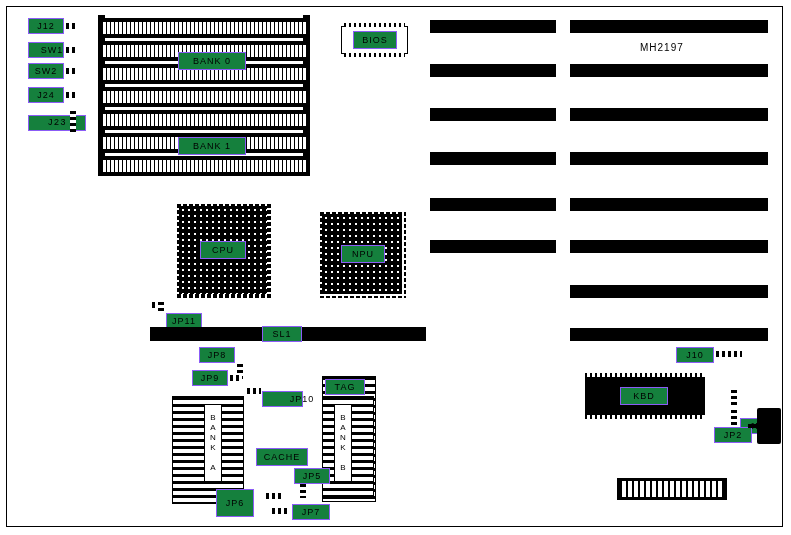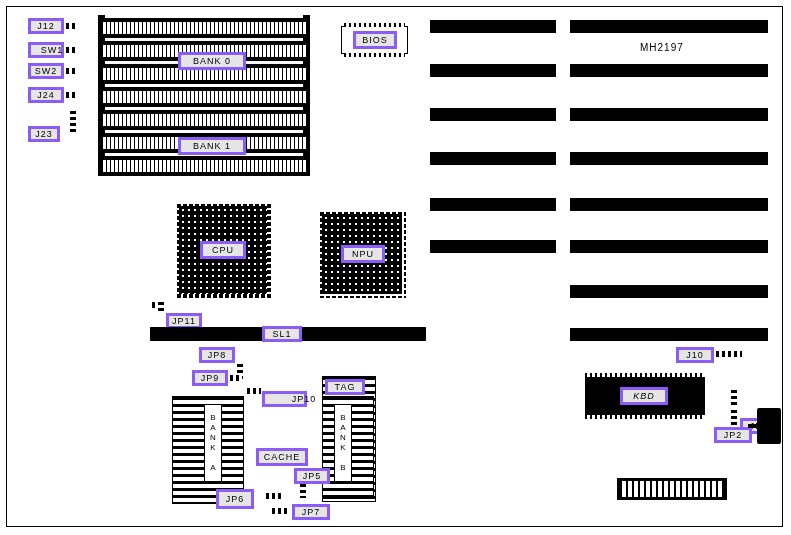--- a/index.html
+++ b/index.html
@@ -9,21 +9,21 @@
     width:791px;height:535px;
     background:#ffffff;
     overflow:hidden;
   }
   .frame{
     position:absolute;left:6px;top:6px;width:777px;height:521px;
     border:1px solid #000;
     box-sizing:border-box;
   }
   .lbl{
-    position:absolute;border:3px solid #8b5cf6;background:#e5e5e5;box-sizing:border-box;
+    position:absolute;border:1px solid #8b5cf6;background:#15803d;box-sizing:border-box;
     font-size:9px;letter-spacing:1px;color:#000;
     display:flex;align-items:center;justify-content:center;
     white-space:nowrap;
   }
   .plain{
     position:absolute;font-size:10px;color:#000;letter-spacing:1px;white-space:nowrap;
   }
   
   .simm{position:absolute;background:#000;box-sizing:border-box;}
   .simm .inner{
@@ -109,21 +109,21 @@
 
   <div class="lbl" style="left:28px;top:42px;width:36px;height:16px;padding-left:12px;">SW1</div>
   <div class="pins" style="left:66px;top:47px;width:12px;"></div>
 
   <div class="lbl" style="left:28px;top:63px;width:36px;height:16px;">SW2</div>
   <div class="pins" style="left:66px;top:68px;width:12px;"></div>
 
   <div class="lbl" style="left:28px;top:87px;width:36px;height:16px;">J24</div>
   <div class="pins" style="left:66px;top:92px;width:12px;"></div>
 
-  <div class="lbl" style="left:28px;top:126px;width:32px;height:16px;">J23</div>
+  <div class="lbl" style="left:28px;top:115px;width:58px;height:16px;font-family:Liberation Mono, monospace;">J23</div>
   <div class="pinsv" style="left:70px;top:111px;height:24px;"></div>
 
   <div class="simm" style="left:98px;top:18px;width:212px;height:20px;">
     <div class="inner"></div>
     <div class="tabL"></div>
     <div class="tabR"></div>
   </div>
   <div class="simm" style="left:98px;top:41px;width:212px;height:20px;">
     <div class="inner"></div>
     <div class="tabL"></div>
@@ -216,32 +216,32 @@
 
   <div class="ram" style="left:322px;top:396px;width:52px;height:100px;"></div>
   <div class="vlabel" style="left:334px;top:404px;width:18px;height:78px;">
     <span>B<br>A<br>N<br>K<br><br>B</span>
   </div>
 
   <div class="lbl" style="left:256px;top:440px;width:52px;height:18px;margin-top:8px;">CACHE</div>
 
   <div class="lbl" style="left:294px;top:468px;width:36px;height:16px;">JP5</div>
   <div class="pinsv" style="left:300px;top:484px;height:14px;"></div>
-  <div class="lbl" style="left:216px;top:489px;width:38px;height:20px;">JP6</div>
+  <div class="lbl" style="left:216px;top:489px;width:38px;height:28px;">JP6</div>
   <div class="pins" style="left:266px;top:493px;width:16px;"></div>
   <div class="lbl" style="left:292px;top:504px;width:38px;height:16px;">JP7</div>
   <div class="pins" style="left:272px;top:508px;width:16px;"></div>
 
   <div class="lbl" style="left:676px;top:347px;width:38px;height:16px;text-align:center;">J10</div>
   <div class="pins" style="left:716px;top:351px;width:26px;"></div>
 
   <div class="chip" style="left:585px;top:377px;width:120px;height:38px;"></div>
   <div class="chipteeth" style="left:585px;top:373px;width:120px;"></div>
   <div class="chipteeth" style="left:585px;top:415px;width:120px;"></div>
-  <div class="lbl" style="left:620px;top:387px;width:48px;height:18px;font-style:italic;">KBD</div>
+  <div class="lbl" style="left:620px;top:387px;width:48px;height:18px;">KBD</div>
 
   <div class="lbl" style="left:740px;top:374px;width:38px;height:16px;margin-top:44px;">JP1</div>
   <div class="pinsv" style="left:731px;top:390px;height:16px;"></div>
   <div class="lbl" style="left:714px;top:427px;width:38px;height:16px;">JP2</div>
   <div class="pinsv" style="left:731px;top:410px;height:16px;"></div>
   <div class="kbdport" style="left:757px;top:408px;width:24px;height:36px;"></div>
   <div class="wire" style="left:748px;top:424px;width:12px;height:4px;"></div>
 
   <div class="conn" style="left:617px;top:478px;width:110px;height:22px;">
     <div class="connteeth"></div>

